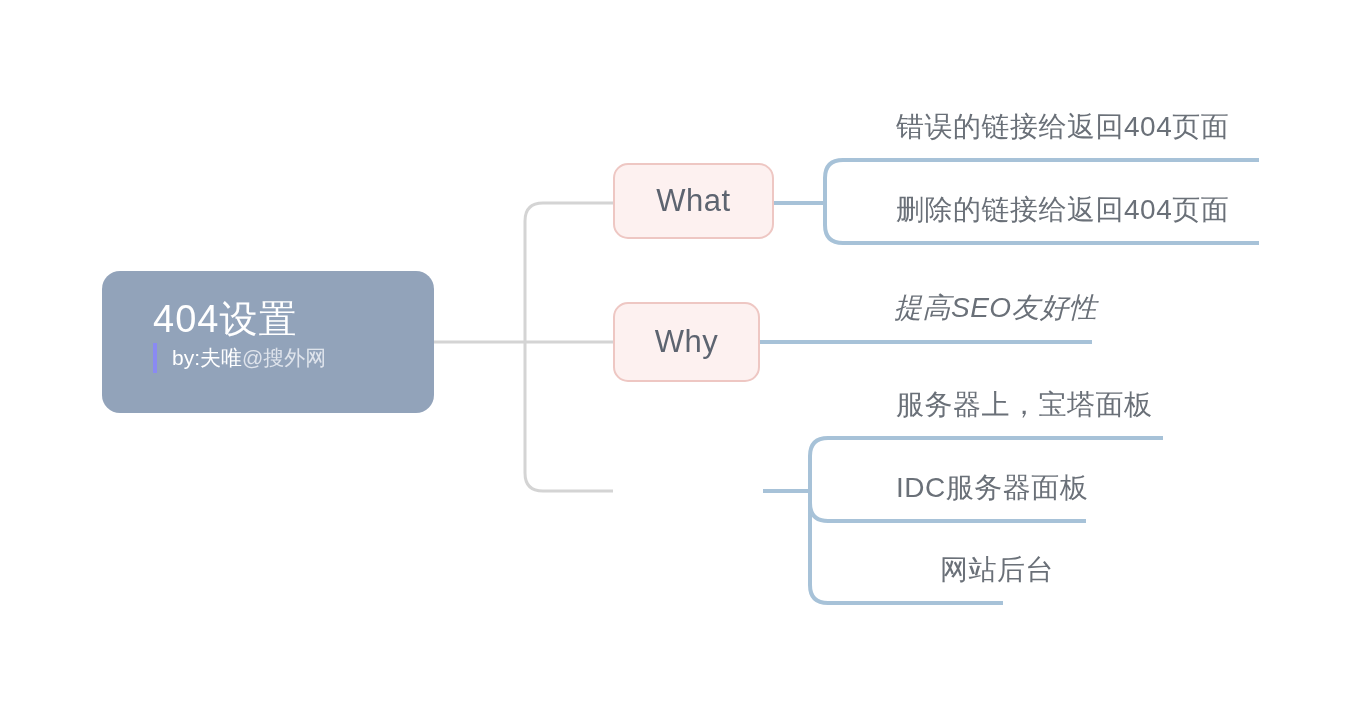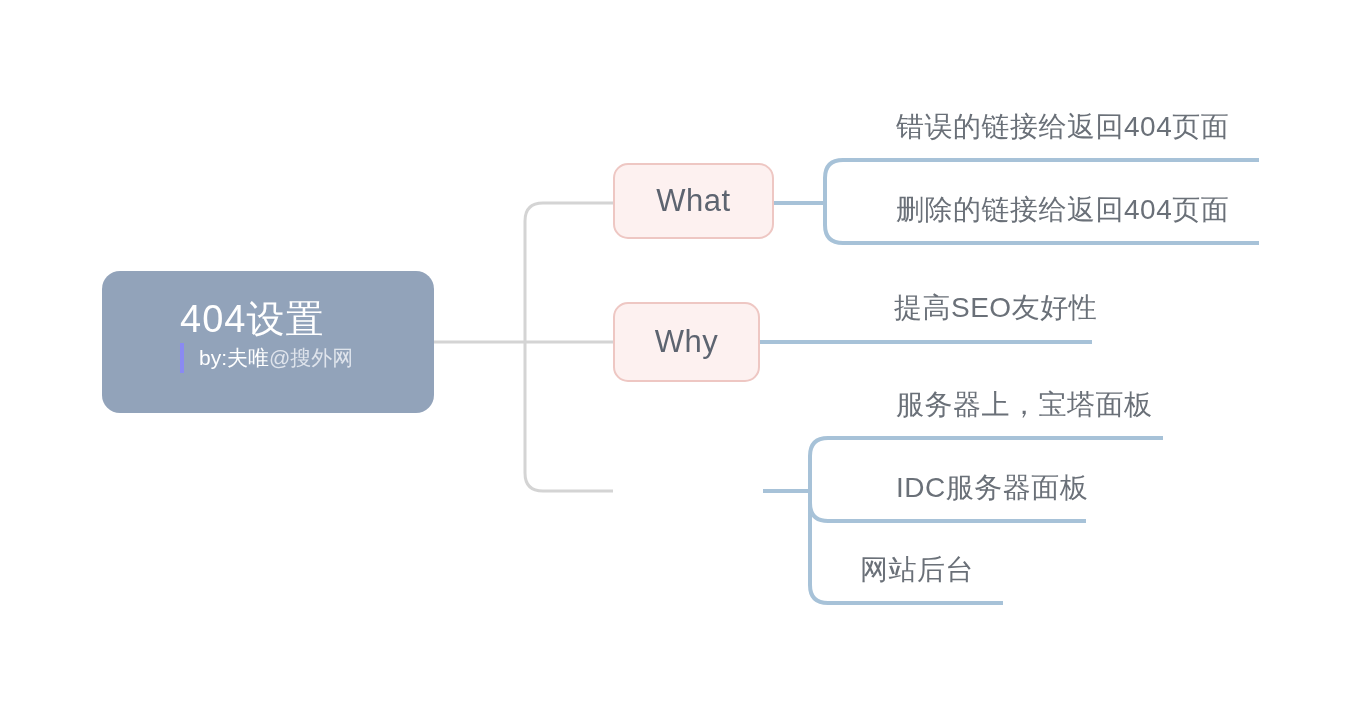--- a/index.html
+++ b/index.html
@@ -36,21 +36,21 @@
   .connectors path { fill: none; }
   .line-gray { stroke: var(--line-gray); stroke-width: 3; }
   .line-blue { stroke: var(--line-blue); stroke-width: 4; }
 
   .root-node {
     position: absolute;
     left: 102px; top: 271px;
     width: 332px; height: 142px;
     background: var(--root-fill);
     border-radius: 18px;
-    padding: 24px 0 0 78px;
+    padding: 24px 0 0 51px;
   }
   .root-title {
     color: var(--root-title);
     font-size: 38px;
     line-height: 48px;
     letter-spacing: 1px;
     white-space: nowrap;
   }
   .root-byline {
     display: flex;
@@ -85,24 +85,24 @@
     position: absolute;
     color: var(--child-text);
     font-size: 28px;
     line-height: 34px;
     white-space: nowrap;
     letter-spacing: 0.5px;
     margin-left: 32px;
   }
   .child-1 { left: 864px; top: 110px; }
   .child-2 { left: 864px; top: 193px; }
-  .child-3 { left: 862px; top: 291px; }
+  .child-3 { left: 862px; top: 291px; font-style: italic; }
   .child-4 { left: 864px; top: 388px; }
   .child-5 { left: 864px; top: 471px; }
-  .child-6 { left: 828px; top: 553px; text-align: center; }
+  .child-6 { left: 908px; top: 553px; text-align: center; }
 </style>
 </head>
 <body>
 
 <div class="canvas">
 
   <svg class="connectors" viewBox="0 0 1358 708">
 
     <path class="line-gray" d="M 434 342 H 613"></path>
     <path class="line-gray" d="M 525 342 V 221 Q 525 203 543 203 H 613"></path>

